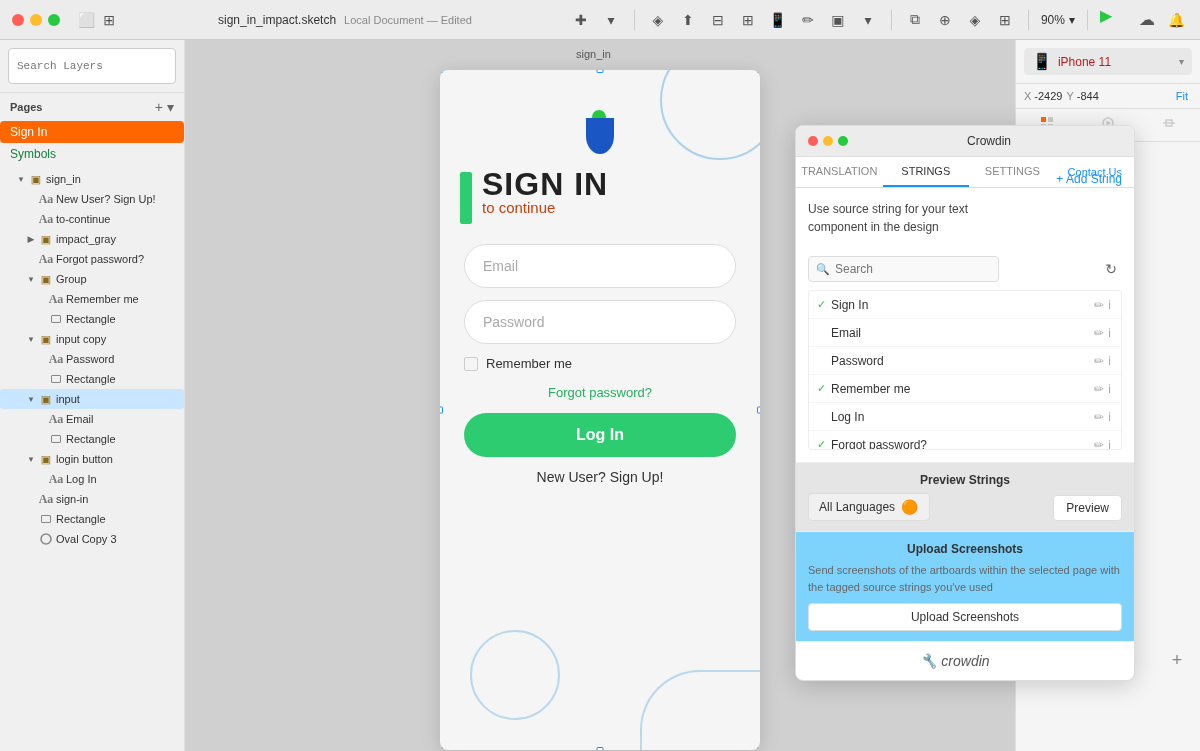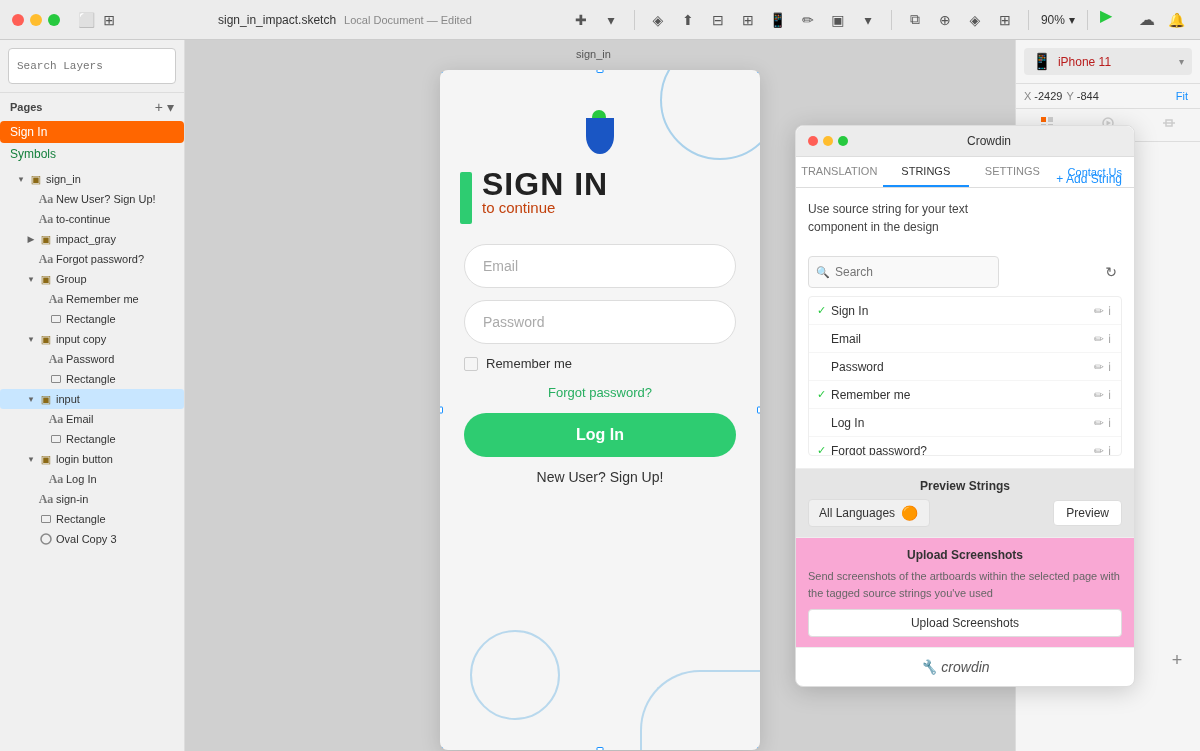--- a/index.html
+++ b/index.html
@@ -93,39 +93,39 @@
     .crowdin-yellow { background: #ffbd2e; }
     .crowdin-green { background: #27c93f; }
     .crowdin-title { flex: 1; text-align: center; font-size: 12px; font-weight: 500; color: #333; }
     .crowdin-tab { flex: 1; padding: 8px 4px; font-size: 11px; text-align: center; cursor: pointer; color: #888; border-bottom: 2px solid transparent; }
     .crowdin-tab.active { color: #333; border-bottom-color: #1890ff; font-weight: 500; }
     .crowdin-contact { margin-left: auto; padding: 8px 12px; font-size: 11px; color: #1890ff; cursor: pointer; }
     .crowdin-body { padding: 12px; }
     .crowdin-source-text { font-size: 12px; color: #444; margin-bottom: 10px; line-height: 1.5; }
     .crowdin-add-btn { display: flex; align-items: center; gap: 4px; background: none; border: none; color: #1890ff; font-size: 12px; cursor: pointer; float: right; margin-top: -28px; }
     .crowdin-search-row { display: flex; align-items: center; gap: 6px; margin-bottom: 8px; }
-    .crowdin-search { flex: 1; height: 32px; border: 1px solid #ddd; border-radius: 4px; padding: 0 8px 0 26px; font-size: 12px; outline: none; background: #f9f9f9; }
+    .crowdin-search { flex: 1; height: 26px; border: 1px solid #ddd; border-radius: 4px; padding: 0 8px 0 26px; font-size: 12px; outline: none; background: #f9f9f9; }
     .crowdin-search-wrap { position: relative; flex: 1; }
     .crowdin-search-icon { position: absolute; left: 8px; top: 50%; transform: translateY(-50%); color: #999; font-size: 11px; }
     .crowdin-refresh { width: 22px; height: 22px; border: none; background: none; cursor: pointer; color: #666; font-size: 14px; }
     .crowdin-strings-list { max-height: 160px; overflow-y: auto; border: 1px solid #eee; border-radius: 4px; }
     .crowdin-string-item { display: flex; align-items: center; padding: 5px 8px; font-size: 12px; border-bottom: 1px solid #f5f5f5; }
     .crowdin-string-item:last-child { border-bottom: none; }
     .crowdin-string-check { width: 14px; color: #27c93f; font-size: 11px; flex-shrink: 0; }
     .crowdin-string-label { flex: 1; color: #333; }
     .crowdin-string-edit { background: none; border: none; cursor: pointer; color: #aaa; font-size: 12px; padding: 0 2px; }
     .crowdin-string-info { background: none; border: none; cursor: pointer; color: #aaa; font-size: 12px; padding: 0 2px; }
     .crowdin-section { background: #e5e5e5; border-top: 1px solid #eee; padding: 10px 12px; }
     .crowdin-section-title { font-size: 12px; font-weight: 600; color: #333; text-align: center; margin-bottom: 6px; }
     .crowdin-section-text { font-size: 11px; color: #666; margin-bottom: 8px; line-height: 1.5; }
     .crowdin-lang-btn { display: flex; align-items: center; gap: 6px; background: #f0f0f0; border: 1px solid #ddd; border-radius: 4px; padding: 5px 10px; font-size: 12px; color: #333; cursor: pointer; }
     .crowdin-preview-btn { background: #fff; border: 1px solid #ddd; border-radius: 4px; padding: 5px 12px; font-size: 12px; color: #333; cursor: pointer; margin-left: auto; }
-    .crowdin-lang-row { display: flex; align-items: center; gap: 8px; }
+    .crowdin-lang-row { display: flex; align-items: flex-end; gap: 8px; }
     .crowdin-emoji { font-size: 14px; }
-    .crowdin-upload-section { background: #f9a8d4; border-top: 1px solid #eee; padding: 10px 12px; }
+    .crowdin-upload-section { background: #7dd3fc; border-top: 1px solid #eee; padding: 10px 12px; }
     .crowdin-upload-title { font-size: 12px; font-weight: 600; color: #333; text-align: center; margin-bottom: 6px; }
     .crowdin-upload-text { font-size: 11px; color: #666; margin-bottom: 8px; line-height: 1.5; }
     .crowdin-upload-btn { width: 100%; padding: 6px; background: #fff; border: 1px solid #ddd; border-radius: 4px; font-size: 12px; color: #333; cursor: pointer; }
     .crowdin-footer { padding: 8px 12px; display: flex; justify-content: center; border-top: 1px solid #eee; text-decoration: underline; }
     .crowdin-footer-logo { font-size: 16px; color: #666; display: flex; align-items: center; }
 
     
     .artboard-name { position: absolute; top: 8px; font-size: 11px; color: #555; }
 
     

